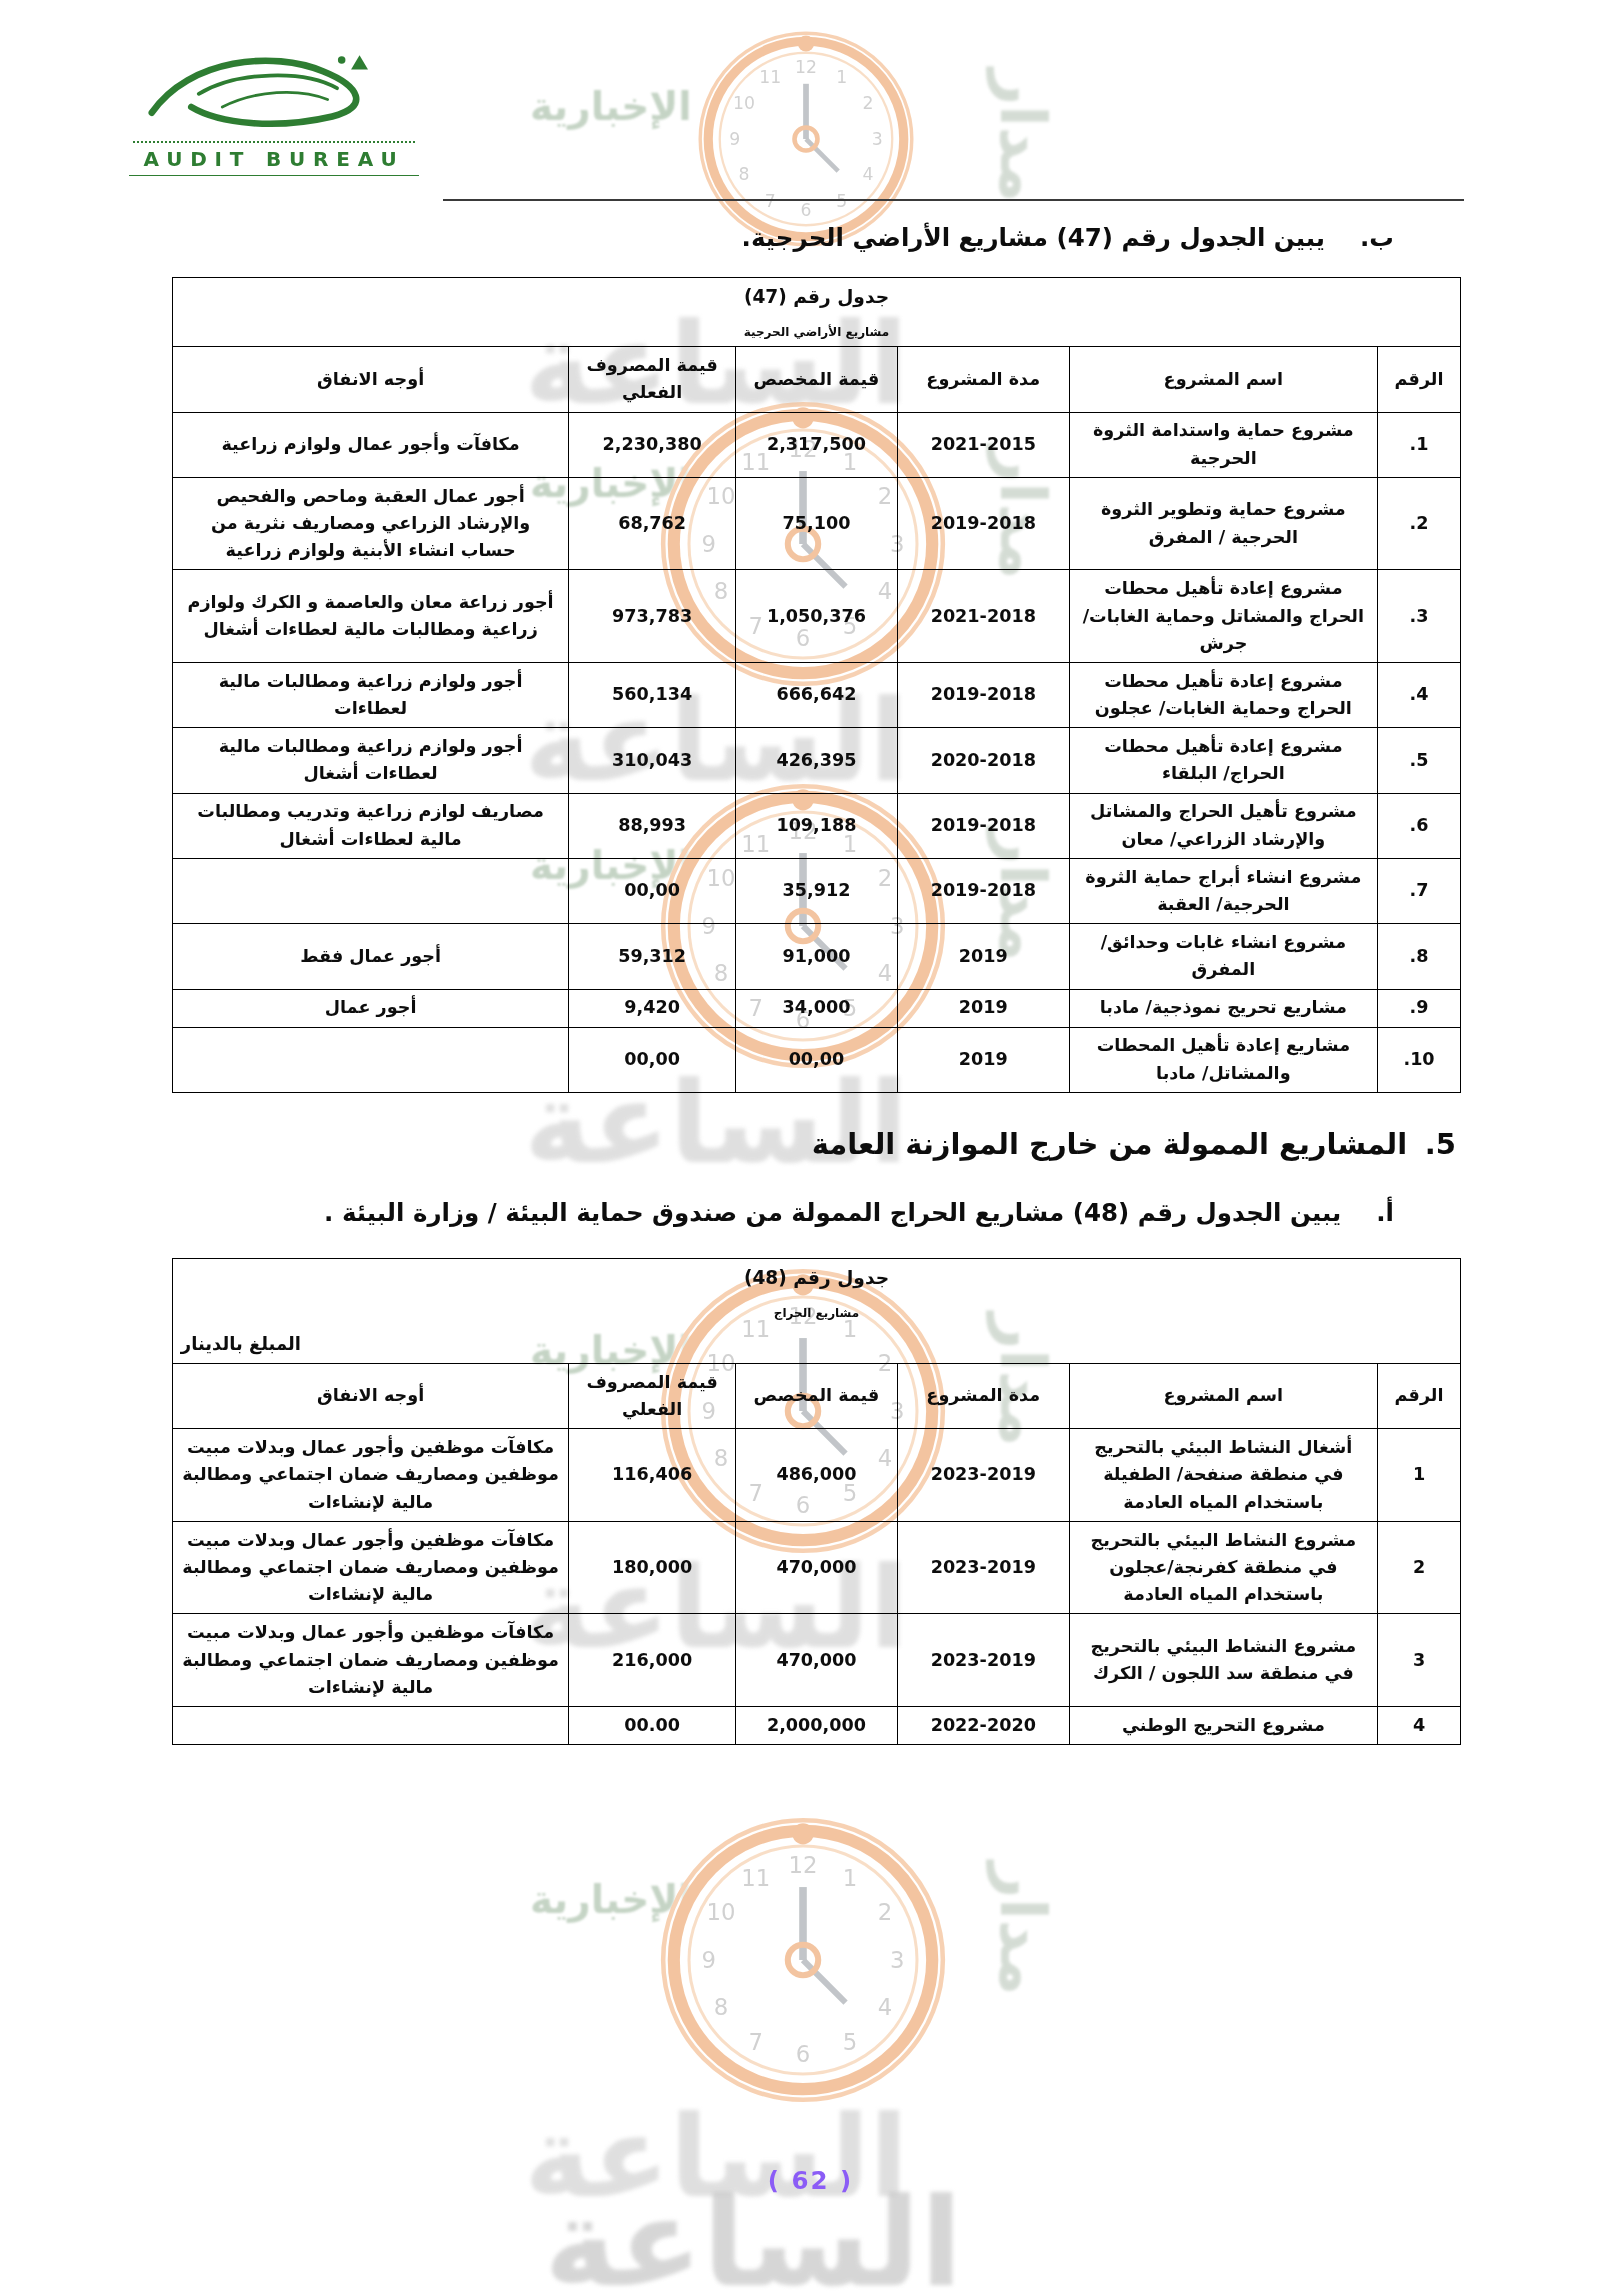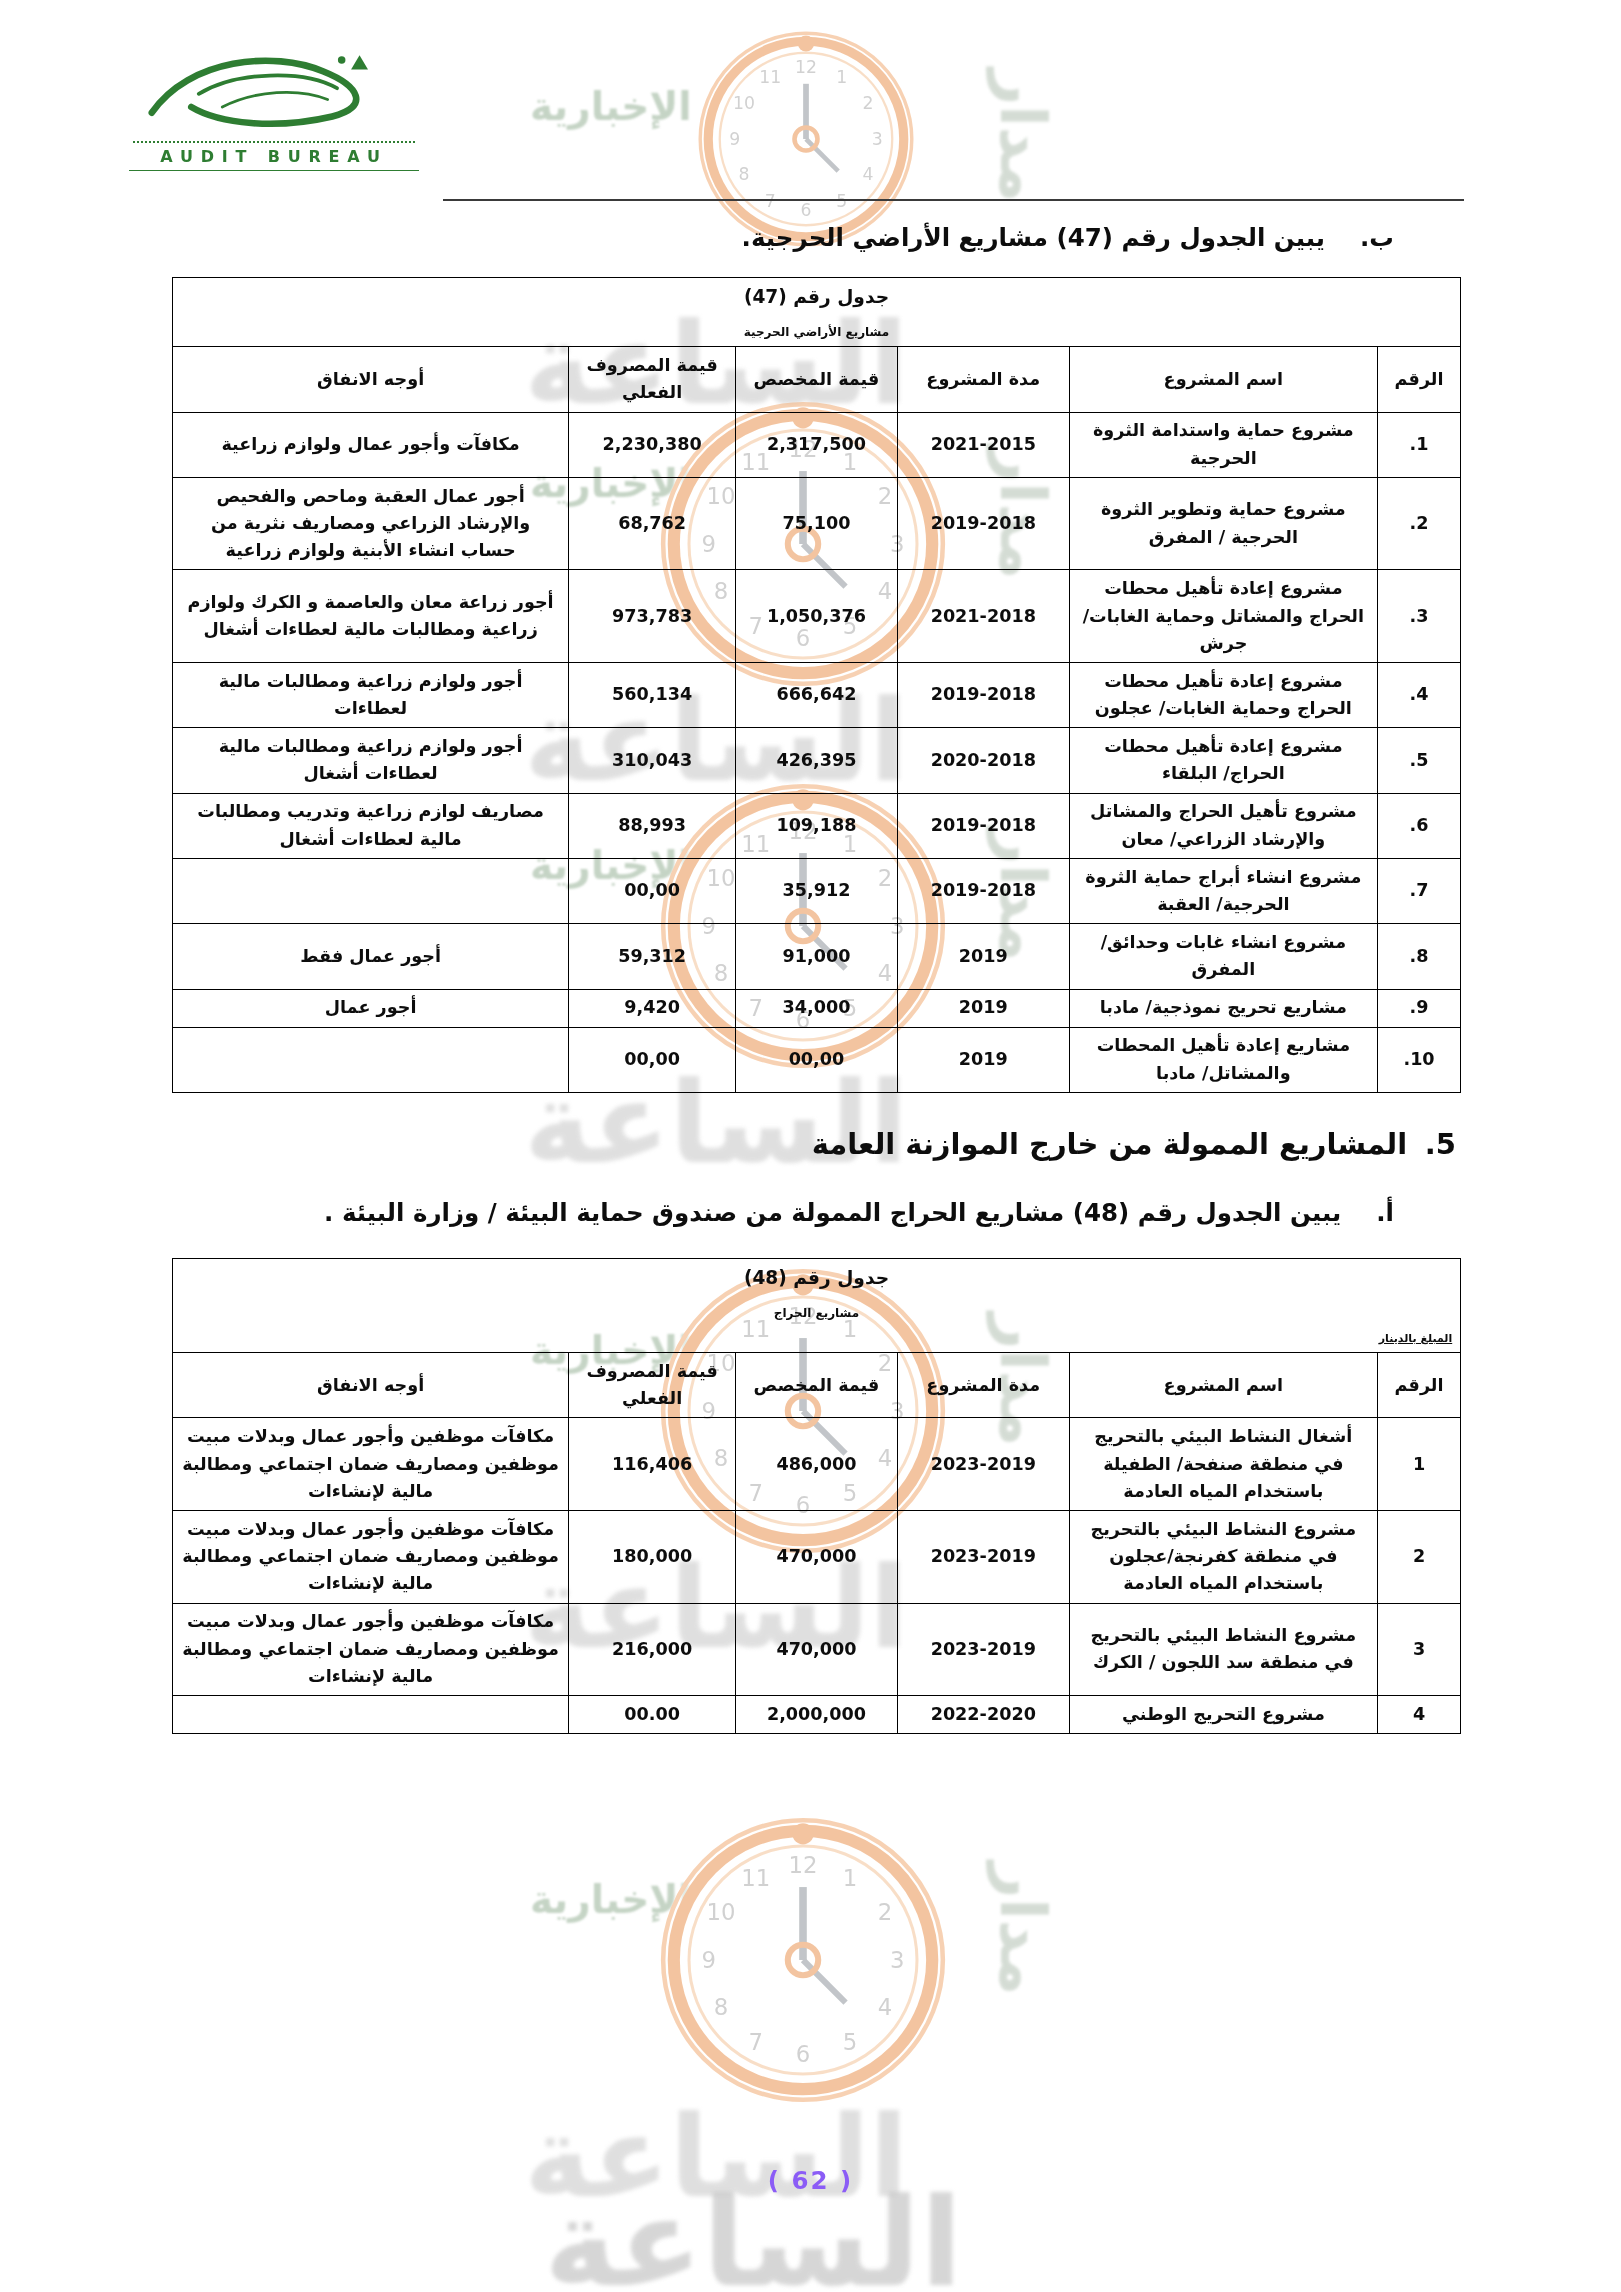--- a/index.html
+++ b/index.html
@@ -4,42 +4,42 @@
 <title>Audit Bureau Annual Report – p62</title>
 <style>
   html,body{margin:0;padding:0;background:#ffffff;font-family:"DejaVu Sans",sans-serif;}
   .page{position:relative;width:1621px;height:2293px;background:#fff;overflow:hidden;direction:rtl;}
   .layer{position:absolute;z-index:2;}
 
   
   .logo{left:127px;top:45px;width:294px;text-align:center;direction:ltr;}
   .logo svg{display:block;margin:0 auto;}
   .logo-dots{border-top:2px dotted #2e7d32;margin:2px 5.9px 3.9px 5.9px;}
-  .logo-text{color:#2e7d32;font-size:16px;font-weight:bold;letter-spacing:7.8px;white-space:nowrap;}
+  .logo-text{color:#2e7d32;font-size:20px;font-weight:bold;letter-spacing:7.8px;white-space:nowrap;}
   .logo-underline{border-top:1.5px solid #2e7d32;margin:3.9px 2px 0 2px;}
 
   .title{right:157px;top:86px;font-size:44px;font-weight:bold;color:#161616;white-space:nowrap;}
   .title-rule{left:443px;top:199px;width:1021px;border-top:2px solid #3a3a3a;height:0;}
 
   
   .heading{display:flex;direction:rtl;font-weight:bold;color:#0d0d0d;}
   .sec-b{right:227px;top:223px;font-size:24.5px;gap:35px;}
   .sec-5{right:165px;top:1127px;font-size:29px;gap:17.6px;}
   .sec-a{right:227px;top:1198px;font-size:24.5px;gap:35px;}
 
   
   .dtable{border-collapse:collapse;width:1289px;direction:rtl;background:transparent;padding-left:30px;}
   .dtable td,.dtable th{border:1.5px solid #000;padding:4.9px 7.8px;font-size:17.6px;font-weight:bold;
       color:#0d0d0d;text-align:center;vertical-align:middle;line-height:1.55;}
   .t47{left:172px;top:277px;}
   .t48{left:172px;top:1258px;}
   .cap-cell{padding:6.9px 9.8px;}
   .cap1{font-size:18.6px;}
   .cap2{font-size:12px;margin-top:11px;}
-  .unit-note{text-align:right;font-size:11px;text-decoration:underline;margin-top:7.8px;}
+  .unit-note{text-align:left;font-size:18px;margin-top:7.8px;}
   .c-val{direction:ltr;font-size:18.6px;}
   .vtop{vertical-align:top;}
 
   
   .footer{left:0;top:2166px;width:100%;text-align:center;font-size:24.5px;font-weight:bold;letter-spacing:2px;color:#8b5cf6;}
 
   
   .wm{position:absolute;width:529px;height:421px;z-index:1;pointer-events:none;opacity:0.6;}
   .wm-clock{position:absolute;left:127px;top:0;width:304px;height:304px;}
   .wm1{left:524px;top:14.7px;}

